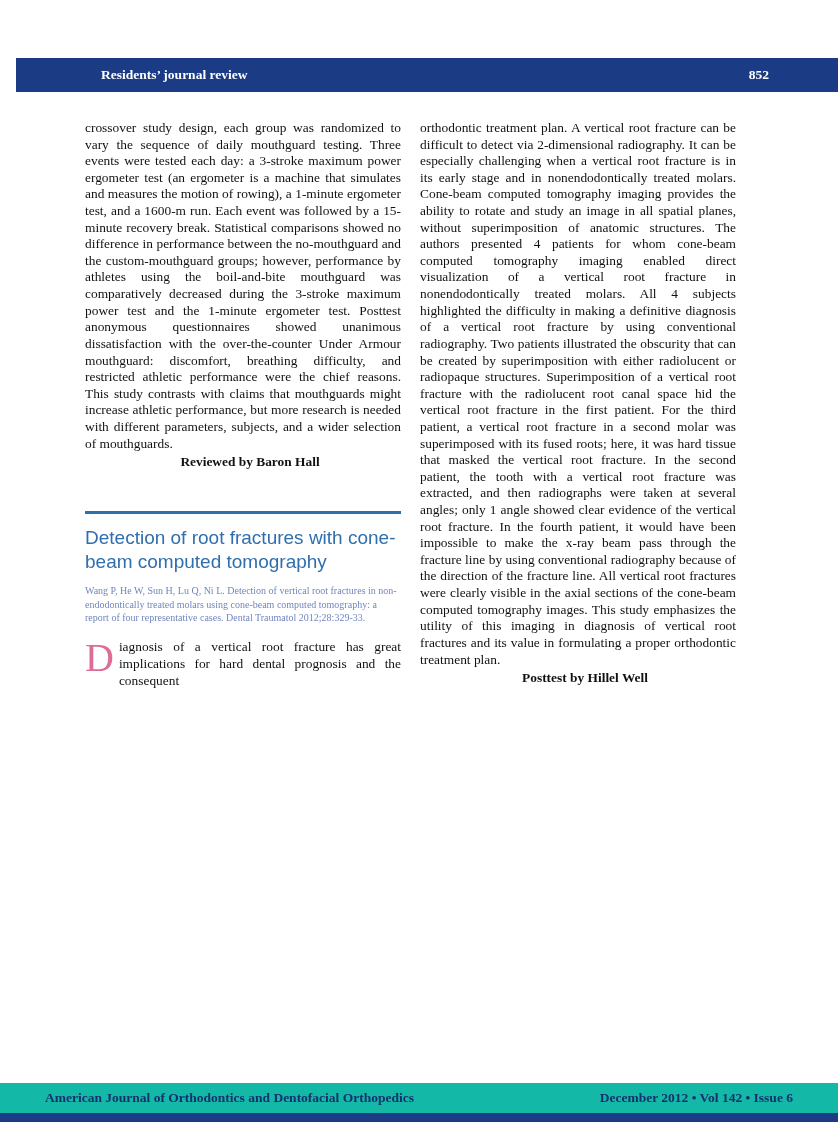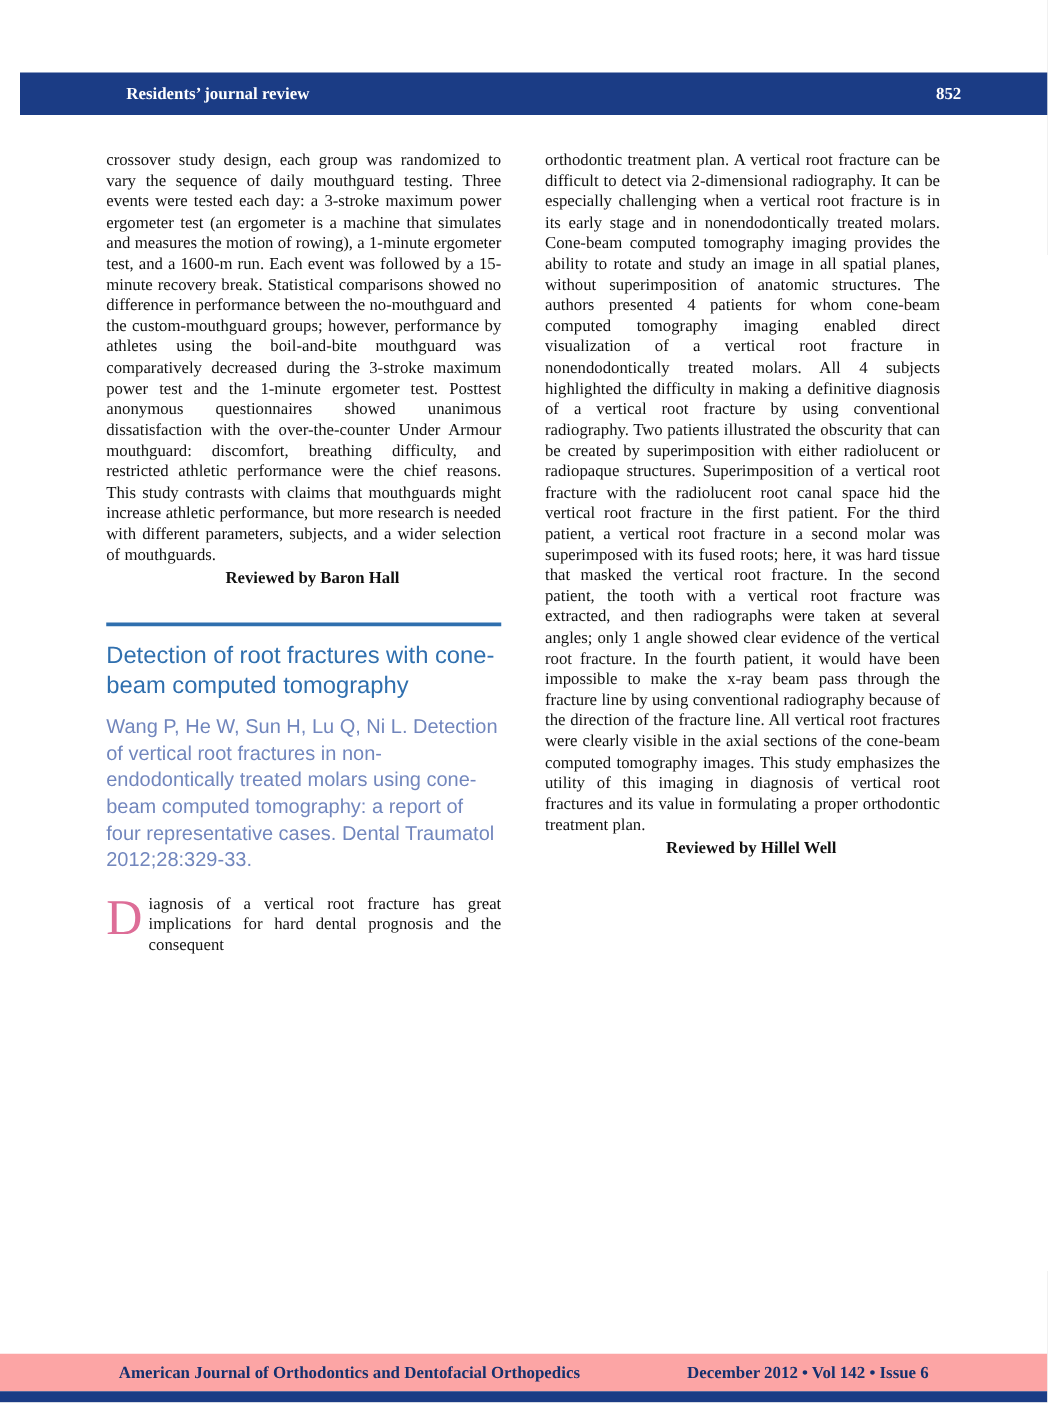--- a/index.html
+++ b/index.html
@@ -26,75 +26,75 @@
     padding: 0 85px;
     font-weight: bold;
     font-size: 13.5px;
   }
   .columns {
     position: absolute;
     top: 120px;
     left: 85px;
     width: 668px;
     display: flex;
-    gap: 35px;
+    gap: 19px;
   }
   .col {
     width: 316px;
     flex: 0 0 316px;
     text-align: justify;
     font-size: 13.4px;
     line-height: 1.24;
   }
   .body-par { text-align: justify; }
   .reviewed {
     font-weight: bold;
     text-indent: 14px;
     text-align: center;
     margin-top: 2px;
   }
-  .section { margin-top: 27px; }
+  .section { margin-top: 40px; }
   .rule {
     border-top: 3px solid #2f6fae;
     margin-bottom: 12px;
   }
   .article-title {
     font-family: "Liberation Sans", sans-serif;
     font-size: 19px;
     font-weight: 400;
     color: #2f6fae;
     line-height: 1.3;
     text-align: left;
     margin-bottom: 9px;
   }
   .citation {
-    font-family: Liberation Sans, sans-serif;
-    font-size: 16px;
+    font-family: Liberation Serif, serif;
+    font-size: 10px;
     color: #7186bd;
     line-height: 1.34;
     text-align: left;
     margin-bottom: 15px;
   }
   .dropcap {
     float: left;
     font-size: 40px;
     line-height: 0.8;
     padding: 3px 5px 0 0;
     color: #dd6d97;
   }
   .footer-bar {
     position: absolute;
     bottom: 9px; left: 0;
     width: 100%; height: 30px;
-    background: #fca5a5;
+    background: #14b8a6;
     color: #14306e;
     display: flex;
     align-items: center;
     justify-content: space-between;
-    padding: 0 95px;
+    padding: 0 45px;
     font-weight: bold;
     font-size: 13.5px;
   }
   .footer-strip {
     position: absolute;
     bottom: 0; left: 0;
     width: 100%; height: 9px;
     background: #1b3c85;
   }
 </style>
@@ -119,21 +119,21 @@
         <h2 class="article-title">Detection of root fractures with cone-beam computed tomography</h2>
         <p class="citation">Wang P, He W, Sun H, Lu Q, Ni L. Detection of vertical root fractures in non-endodontically treated molars using cone-beam computed tomography: a report of four representative cases. Dental Traumatol 2012;28:329-33.</p>
         <p class="body-par">
           <span class="dropcap">D</span><span>iagnosis of a vertical root fracture has great implications for hard dental prognosis and the consequent</span>
         </p>
       </div>
     </div>
 
     <div class="col">
       <p class="body-par">orthodontic treatment plan. A vertical root fracture can be difficult to detect via 2-dimensional radiography. It can be especially challenging when a vertical root fracture is in its early stage and in nonendodontically treated molars. Cone-beam computed tomography imaging provides the ability to rotate and study an image in all spatial planes, without superimposition of anatomic structures. The authors presented 4 patients for whom cone-beam computed tomography imaging enabled direct visualization of a vertical root fracture in nonendodontically treated molars. All 4 subjects highlighted the difficulty in making a definitive diagnosis of a vertical root fracture by using conventional radiography. Two patients illustrated the obscurity that can be created by superimposition with either radiolucent or radiopaque structures. Superimposition of a vertical root fracture with the radiolucent root canal space hid the vertical root fracture in the first patient. For the third patient, a vertical root fracture in a second molar was superimposed with its fused roots; here, it was hard tissue that masked the vertical root fracture. In the second patient, the tooth with a vertical root fracture was extracted, and then radiographs were taken at several angles; only 1 angle showed clear evidence of the vertical root fracture. In the fourth patient, it would have been impossible to make the x-ray beam pass through the fracture line by using conventional radiography because of the direction of the fracture line. All vertical root fractures were clearly visible in the axial sections of the cone-beam computed tomography images. This study emphasizes the utility of this imaging in diagnosis of vertical root fractures and its value in formulating a proper orthodontic treatment plan.</p>
-      <p class="reviewed">Reviewed by Hillel Well</p>
+      <p class="reviewed">Posttest by Hillel Well</p>
     </div>
 
   </div>
 
   <div class="footer-bar">
     <span>American Journal of Orthodontics and Dentofacial Orthopedics</span>
     <span>December 2012 • Vol 142 • Issue 6</span>
   </div>
   <div class="footer-strip"></div>
 

